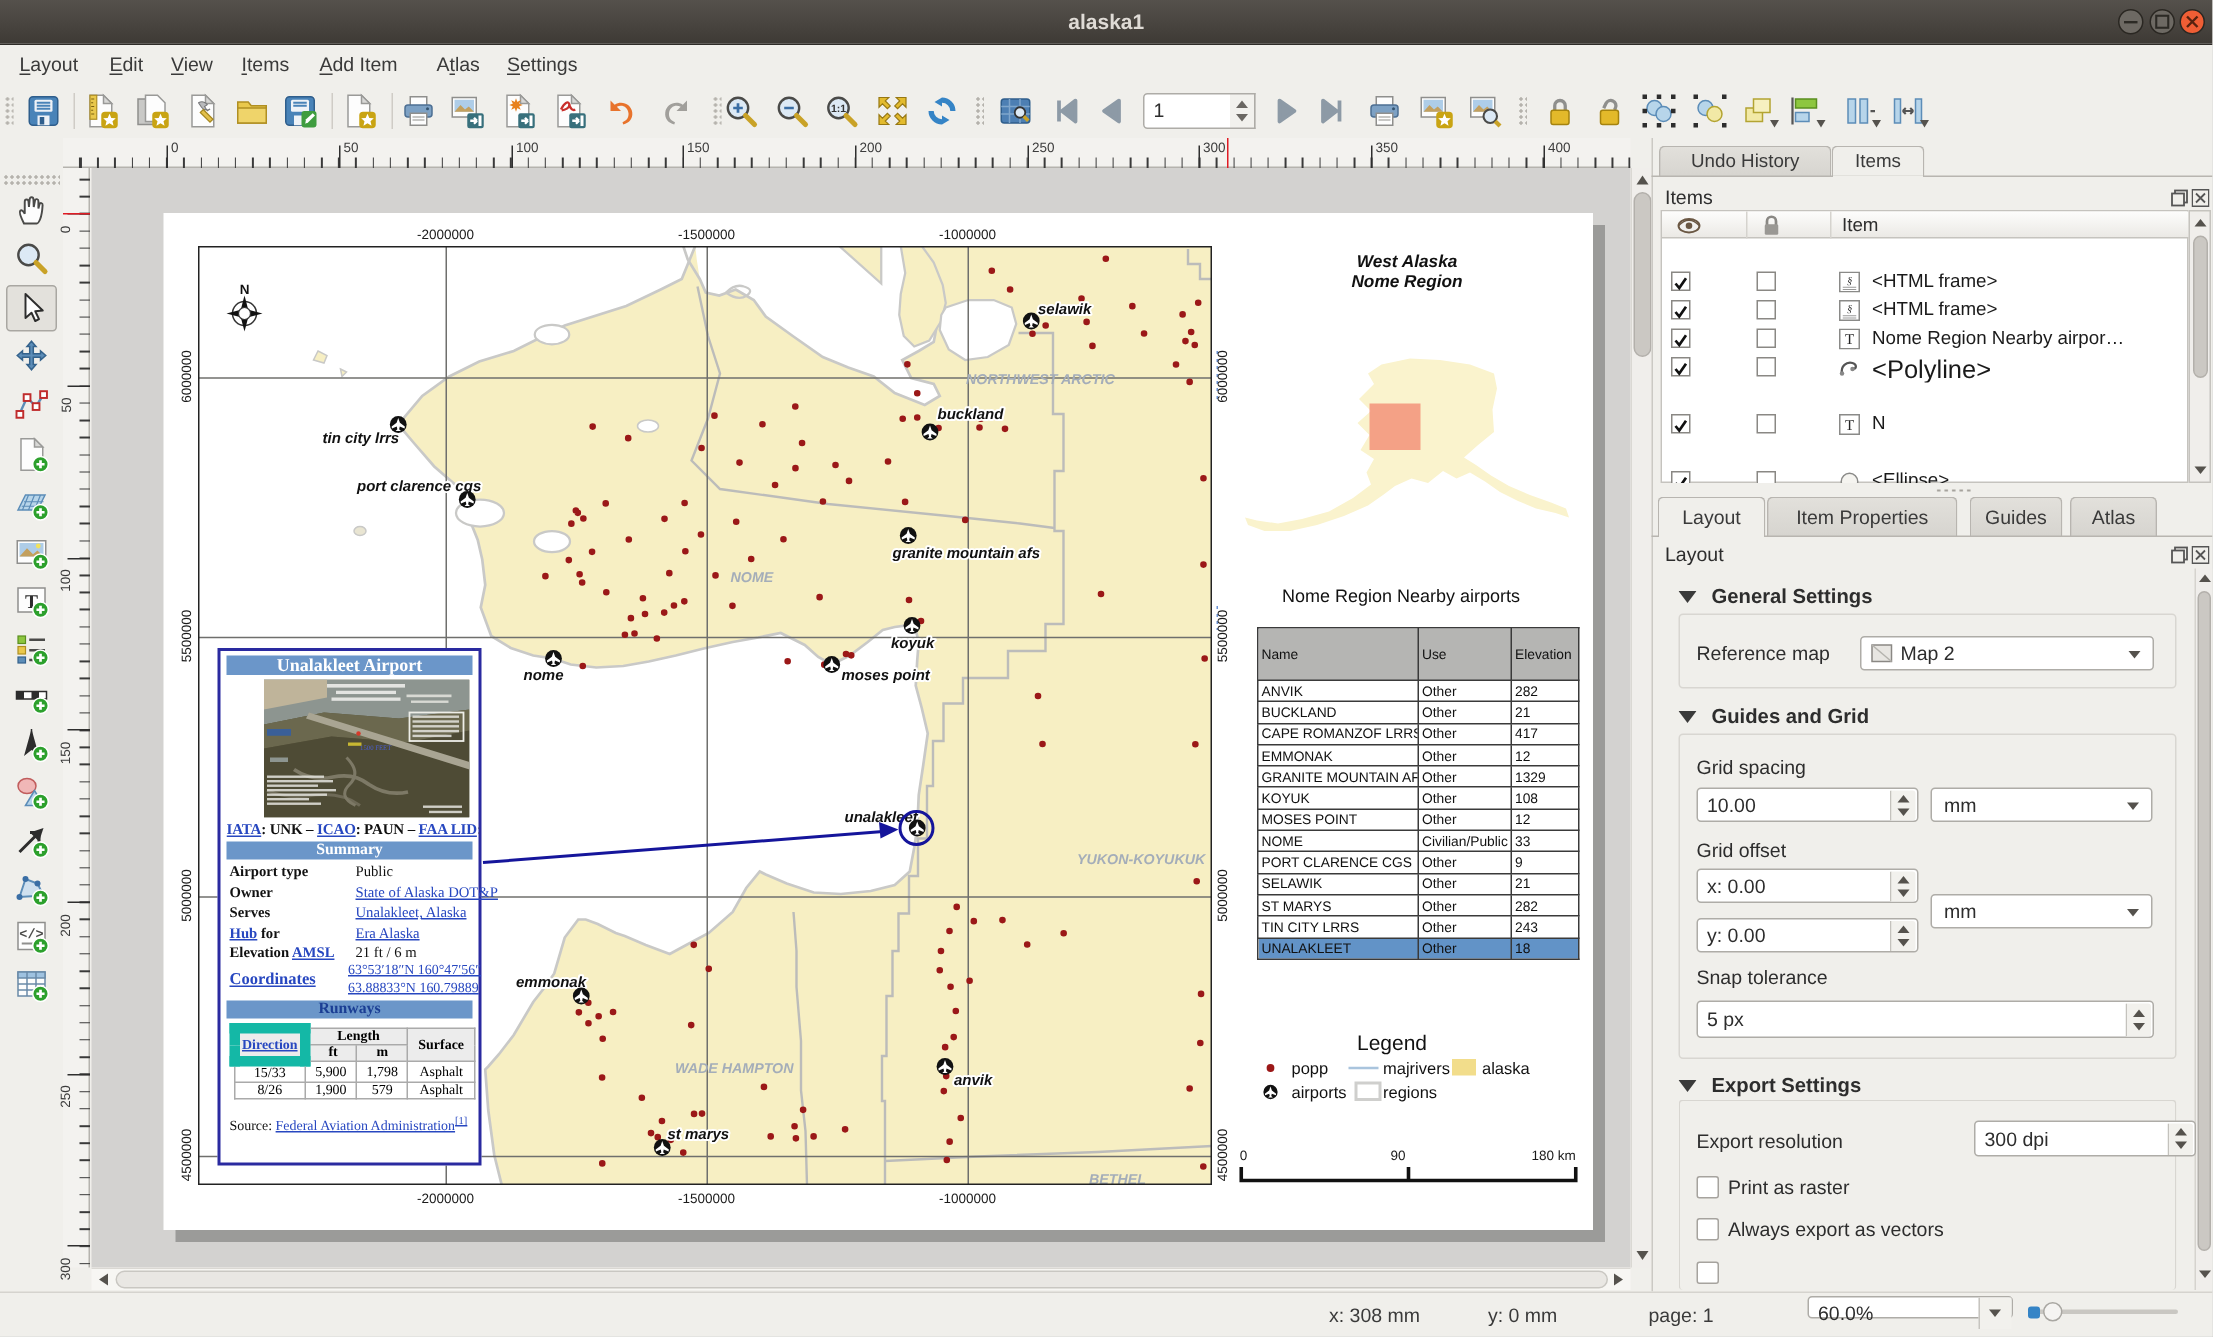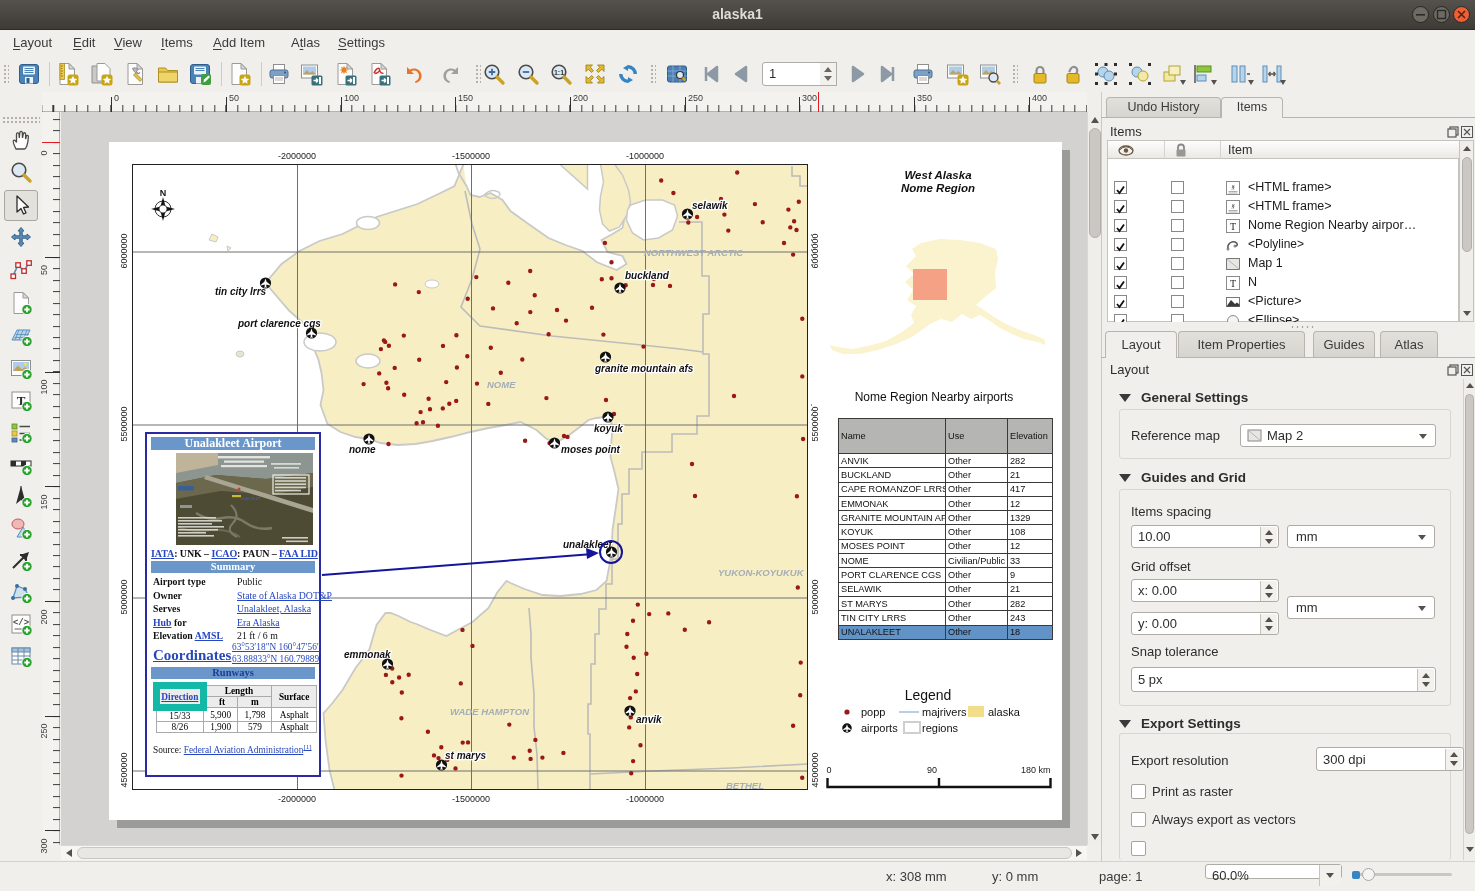--- a/index.html
+++ b/index.html
@@ -859,21 +859,21 @@
  </svg>
  <div style="position:absolute; left:4px; top:114px; width:168px; font-size:10px; font-weight:bold; letter-spacing:-0.1px; color:#111; white-space:nowrap; overflow:hidden; font-family:'Liberation Serif',serif;"><span class="wlink">IATA</span>: UNK – <span class="wlink">ICAO</span>: PAUN – <span class="wlink">FAA LID</span>: U</div>
  <div class="wikihead" style="position:absolute; left:4px; top:127px; width:164px; height:12px; font-size:10.5px; line-height:12px;">Summary</div>
  <div style="position:absolute; left:6px; top:141px; width:166px; font-size:9.8px; font-family:'Liberation Serif',serif; color:#111; line-height:13.5px; white-space:nowrap;">
    <b>Airport type</b><span style="position:absolute; left:84px; font-weight:normal;">Public</span><br>
    <b>Owner</b><span class="wlink" style="position:absolute; left:84px;">State of Alaska DOT&amp;P</span><br>
    <b>Serves</b><span class="wlink" style="position:absolute; left:84px;">Unalakleet, Alaska</span><br>
    <b><span class="wlink">Hub</span> for</b><span class="wlink" style="position:absolute; left:84px;">Era Alaska</span><br>
    <b>Elevation <span class="wlink">AMSL</span></b><span style="position:absolute; left:84px;">21 ft / 6 m</span><br>
  </div>
- <div style="position:absolute; left:6px; top:213px; font-size:15px; font-family:'Liberation Serif',serif; font-weight:bold;"><span class="wlink">Coordinates</span></div>
+ <div style="position:absolute; left:6px; top:213px; font-size:11px; font-family:'Liberation Serif',serif; font-weight:bold;"><span class="wlink">Coordinates</span></div>
  <div style="position:absolute; left:85px; top:207px; font-size:9.3px; font-family:'Liberation Serif',serif; line-height:12px; white-space:nowrap;"><span class="wlink">63°53′18″N 160°47′56″</span><br><span class="wlink">63.88833°N 160.79889</span></div>
  <div class="wikihead" style="position:absolute; left:4px; top:233px; width:164px; height:12px; font-size:10.5px; line-height:12px; color:#1b3e94;">Runways</div>
  <table style="position:absolute; left:6px; top:248px; width:164px; border-collapse:collapse; font-size:9.3px; font-family:'Liberation Serif',serif; text-align:center;">
   <tbody>
             <tr>
               <td rowspan="2" style="border:7px solid #14b8a6; background:#ececec; font-weight:bold; width:47px;"><span class="wlink">Direction</span></td>
               <td colspan="2" style="border:1px solid #aaa; background:#ececec; font-weight:bold;">Length</td>
               <td rowspan="2" style="border:1px solid #aaa; background:#ececec; font-weight:bold; width:46px;">Surface</td>
             </tr>
   <tr>
@@ -979,55 +979,33 @@
   <div style="position:absolute; left:0; top:95px; width:351px; height:19px; overflow:hidden;">
     <div style="position:absolute; left:6px; top:2px; width:13px; height:13px; border:1px solid #8a8884; background:#fff;"><svg width="11" height="11">
             <path d="M2,5 L4.5,8 L9,1.5" stroke="#111" stroke-width="1.8" fill="none"></path>
           </svg></div>
     <div style="position:absolute; left:63px; top:2px; width:13px; height:13px; border:1px solid #8a8884; background:#fff;"></div>
     <div style="position:absolute; left:118px; top:2px;"><svg width="14" height="14" viewBox="0 0 14 14">
             <path d="M2,11 C1,6 5,3 9,4 C12,5 12,8 9,8" fill="none" stroke="#555" stroke-width="1.5"></path>
             <circle cx="2" cy="11" r="1.5" fill="#888"></circle>
             <circle cx="9" cy="8" r="1.5" fill="#888"></circle>
           </svg></div>
-    <div style="position:absolute; left:140px; top:1px; font-size:12px; color:#1a1a1a; white-space:nowrap;">&lt;Polyline&gt;</div>
-  </div>
-  <div style="position:absolute; left:0; top:114px; width:351px; height:19px; overflow:hidden;">
-    <div style="position:absolute; left:6px; top:2px; width:13px; height:13px; border:1px solid #8a8884; background:#fff;"><svg width="11" height="11">
-            <path d="M2,5 L4.5,8 L9,1.5" stroke="#111" stroke-width="1.8" fill="none"></path>
-          </svg></div>
-    <div style="position:absolute; left:63px; top:2px; width:13px; height:13px; border:1px solid #8a8884; background:#fff;"></div>
-    <div style="position:absolute; left:118px; top:2px;"><svg width="14" height="14" viewBox="0 0 14 14">
-            <rect x="0.5" y="1.5" width="13" height="11" fill="#e8e6e2" stroke="#77787a"></rect>
-            <path d="M0.5,1.5 L13.5,12.5" stroke="#b5b3ae"></path>
-          </svg></div>
-    <div style="position:absolute; left:140px; top:1px; font-size:12.5px; color:#1a1a1a; white-space:nowrap;">Map 1</div>
+    <div style="position:absolute; left:140px; top:1px; font-size:17px; color:#1a1a1a; white-space:nowrap;">&lt;Polyline&gt;</div>
   </div>
   <div style="position:absolute; left:0; top:133px; width:351px; height:19px; overflow:hidden;">
     <div style="position:absolute; left:6px; top:2px; width:13px; height:13px; border:1px solid #8a8884; background:#fff;"><svg width="11" height="11">
             <path d="M2,5 L4.5,8 L9,1.5" stroke="#111" stroke-width="1.8" fill="none"></path>
           </svg></div>
     <div style="position:absolute; left:63px; top:2px; width:13px; height:13px; border:1px solid #8a8884; background:#fff;"></div>
     <div style="position:absolute; left:118px; top:2px;"><svg width="14" height="14" viewBox="0 0 14 14">
             <rect x="0.5" y="0.5" width="13" height="13" fill="#fff" stroke="#8a8a88"></rect>
             <text x="7" y="10.5" font-size="10" font-family="Liberation Serif" text-anchor="middle" fill="#222">T</text>
           </svg></div>
     <div style="position:absolute; left:140px; top:1px; font-size:12.5px; color:#1a1a1a; white-space:nowrap;">N</div>
   </div>
-  <div style="position:absolute; left:0; top:152px; width:351px; height:19px; overflow:hidden;">
-    <div style="position:absolute; left:6px; top:2px; width:13px; height:13px; border:1px solid #8a8884; background:#fff;"><svg width="11" height="11">
-            <path d="M2,5 L4.5,8 L9,1.5" stroke="#111" stroke-width="1.8" fill="none"></path>
-          </svg></div>
-    <div style="position:absolute; left:63px; top:2px; width:13px; height:13px; border:1px solid #8a8884; background:#fff;"></div>
-    <div style="position:absolute; left:118px; top:2px;"><svg width="14" height="14" viewBox="0 0 14 14">
-            <rect x="0.5" y="2.5" width="13" height="9" fill="#fff" stroke="#77787a"></rect>
-            <path d="M0.5,11.5 L5,5 L9,9 L11,7.5 L13.5,9.5 V11.5 Z" fill="#3a3a3a"></path>
-          </svg></div>
-    <div style="position:absolute; left:140px; top:1px; font-size:12.5px; color:#1a1a1a; white-space:nowrap;">&lt;Picture&gt;</div>
-  </div>
   <div style="position:absolute; left:0; top:171px; width:351px; height:10px; overflow:hidden;">
     <div style="position:absolute; left:6px; top:2px; width:13px; height:13px; border:1px solid #8a8884; background:#fff;"><svg width="11" height="11">
             <path d="M2,5 L4.5,8 L9,1.5" stroke="#111" stroke-width="1.8" fill="none"></path>
           </svg></div>
     <div style="position:absolute; left:63px; top:2px; width:13px; height:13px; border:1px solid #8a8884; background:#fff;"></div>
     <div style="position:absolute; left:118px; top:2px;"><svg width="14" height="14" viewBox="0 0 14 14">
             <circle cx="7" cy="7" r="5.5" fill="#f5f4f0" stroke="#8a8a88"></circle>
           </svg></div>
     <div style="position:absolute; left:140px; top:1px; font-size:12.5px; color:#1a1a1a; white-space:nowrap;">&lt;Ellipse&gt;</div>
   </div>
@@ -1076,21 +1054,21 @@
       </svg>
   <div style="position:absolute; left:26px; top:3px;">Map 2</div>
   <div class="darr" style="right:8px; top:9px;"></div>
 </div>
 
 <svg style="position:absolute; left:1119px; top:474px;" width="12" height="9">
       <path d="M0,0 H12 L6,8 Z" fill="#3a3a3a"></path>
     </svg>
 <div class="seclabel" style="left:1141px; top:470px;">Guides and Grid</div>
 <div class="gbox" style="left:1119px; top:489px; width:332px; height:217px;"></div>
-<div class="ptext" style="left:1131px; top:504px; font-size:13px;">Items spacing</div>
+<div class="ptext" style="left:1131px; top:504px; font-size:13px;">Grid spacing</div>
 <div class="spin" style="left:1131px; top:525px; width:148px; height:23px; padding:3px 6px;">10.00
   <div class="spinbtns"></div><div class="uarr" style="right:5px; top:4px;"></div><div class="darr" style="right:5px; top:13px;"></div>
 </div>
 <div class="combo" style="left:1287px; top:525px; width:148px; height:23px; padding:3px 8px;">mm<div class="darr" style="right:8px; top:9px;"></div></div>
 <div class="ptext" style="left:1131px; top:559px; font-size:13px;">Grid offset</div>
 <div class="spin" style="left:1131px; top:579px; width:148px; height:23px; padding:3px 6px;">x: 0.00
   <div class="spinbtns"></div><div class="uarr" style="right:5px; top:4px;"></div><div class="darr" style="right:5px; top:13px;"></div>
 </div>
 <div class="combo" style="left:1287px; top:596px; width:148px; height:23px; padding:3px 8px;">mm<div class="darr" style="right:8px; top:9px;"></div></div>
 <div class="spin" style="left:1131px; top:612px; width:148px; height:23px; padding:3px 6px;">y: 0.00

